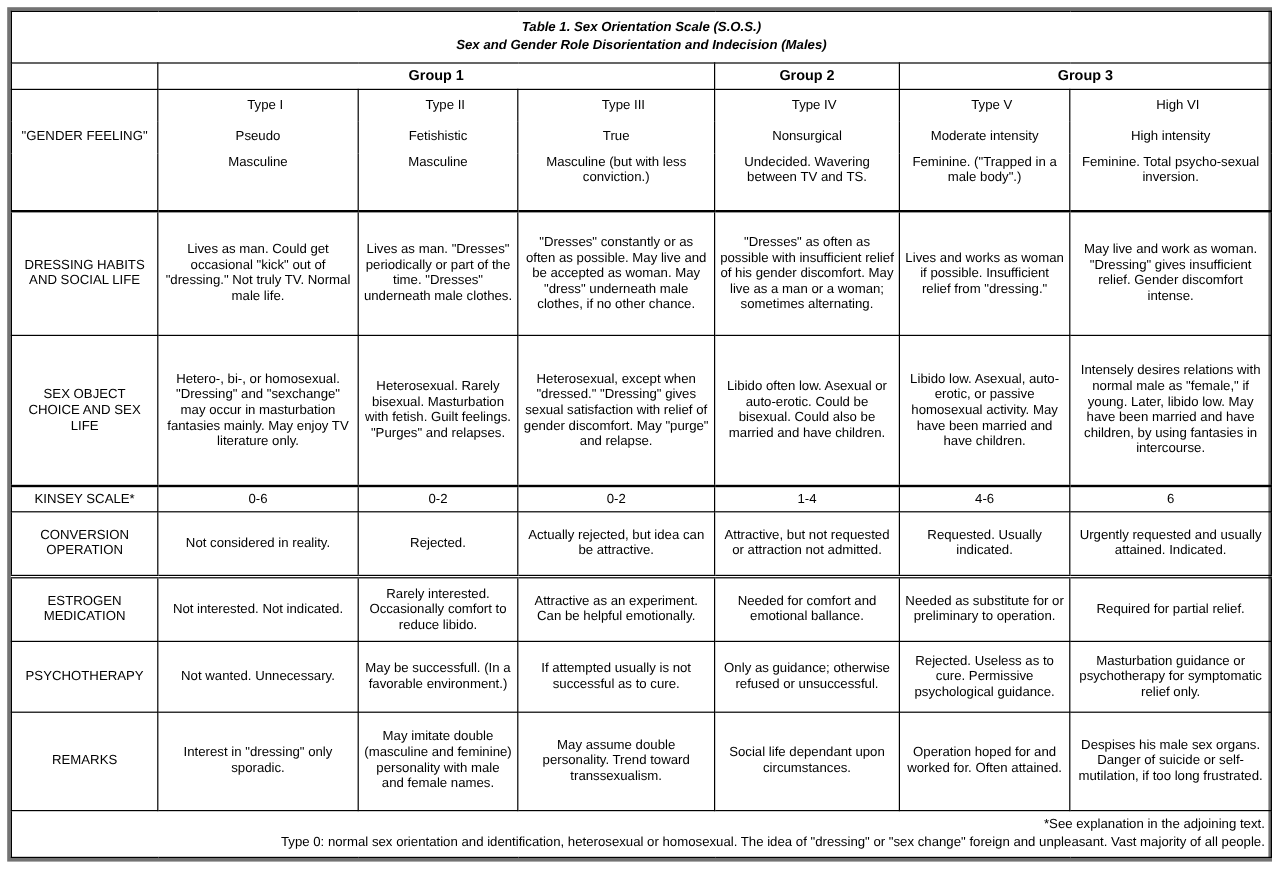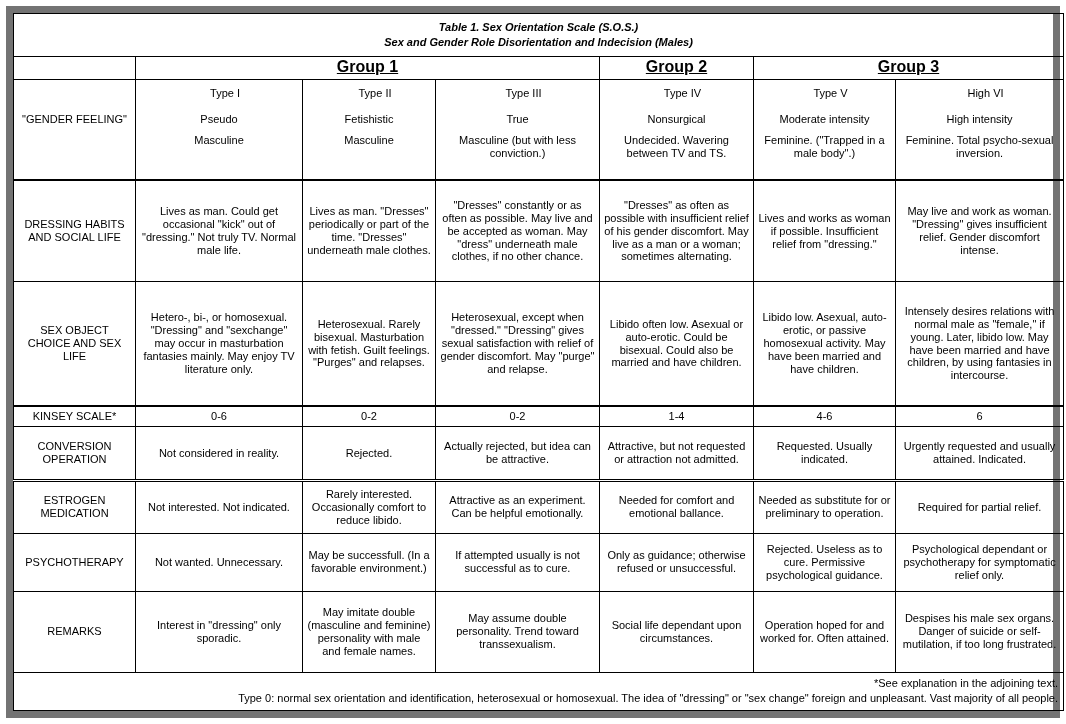--- a/index.html
+++ b/index.html
@@ -1,37 +1,37 @@
 <!DOCTYPE html>
 <html><head>
 <meta charset="utf-8">
 <style>
   html, body { margin: 0; padding: 0; background: #ffffff; }
   .page {
     width: 1066px; height: 724px; box-sizing: border-box;
     padding: 6px; background: #ffffff;
     font-family: "Liberation Sans", sans-serif; color: #000;
   }
-  .frame { border: 7px solid #737373; height: 100%; box-sizing: border-box; }
+  .frame { border: 3px solid #737373; height: 100%; box-sizing: border-box; }
   table.sos {
     border-collapse: collapse; table-layout: fixed;
     width: 100%; height: 100%;
   }
   table.sos td {
     border: 1px solid #000; box-sizing: border-box;
     font-size: 11px; line-height: 1.18;
     text-align: center; vertical-align: middle;
     padding: 2px 4px; overflow: hidden;
   }
   td.title-cell {
     font-weight: bold; font-style: italic; font-size: 12.5px;
     height: 40px; padding: 5px 4px;
   }
   td.title-cell .t-line { padding: 1px 0; }
-  tr.group-row td { font-weight: bold; font-size: 16px; height: 20px; padding: 1px 2px; text-decoration: underline; }
+  tr.group-row td { font-weight: bold; font-size: 12px; height: 20px; padding: 1px 2px; }
   
   tr.hb-1 td { border-bottom-style: hidden; height: 25px; padding-left: 16px; }
   tr.hb-2 td { border-top-style: hidden; border-bottom-style: hidden; height: 25px; }
   tr.hb-3 td { border-top-style: hidden; border-bottom-style: hidden; height: 25px; }
   tr.hb-4 td { border-top-style: hidden; height: 44px; vertical-align: top; padding-top: 1px; }
   tr.r0 td { border-top-width: 2px; height: 96px; }
   tr.r1 td { height: 116px; }
   tr.r2 td { border-top-width: 2px; height: 20px; }
   tr.r3 td { height: 50px; }
   tr.r4 td { border-top: 3px double #000; height: 50px; }
@@ -156,21 +156,21 @@
           <td>Required for partial relief.</td>
         </tr>
 
         <tr class="r5">
           <td class="label-col">PSYCHOTHERAPY</td>
           <td>Not wanted. Unnecessary.</td>
           <td>May be successfull. (In a favorable environment.)</td>
           <td>If attempted usually is not successful as to cure.</td>
           <td>Only as guidance; otherwise refused or unsuccessful.</td>
           <td>Rejected. Useless as to cure. Permissive psychological guidance.</td>
-          <td>Psychological dependant or psychotherapy for symptomatic relief only.</td>
+          <td>Masturbation guidance or psychotherapy for symptomatic relief only.</td>
         </tr>
 
         <tr class="r6">
           <td class="label-col">REMARKS</td>
           <td>Interest in "dressing" only sporadic.</td>
           <td>May imitate double (masculine and feminine) personality with male and female names.</td>
           <td>May assume double personality. Trend toward transsexualism.</td>
           <td>Social life dependant upon circumstances.</td>
           <td>Operation hoped for and worked for. Often attained.</td>
           <td>Despises his male sex organs. Danger of suicide or self-mutilation, if too long frustrated.</td>

